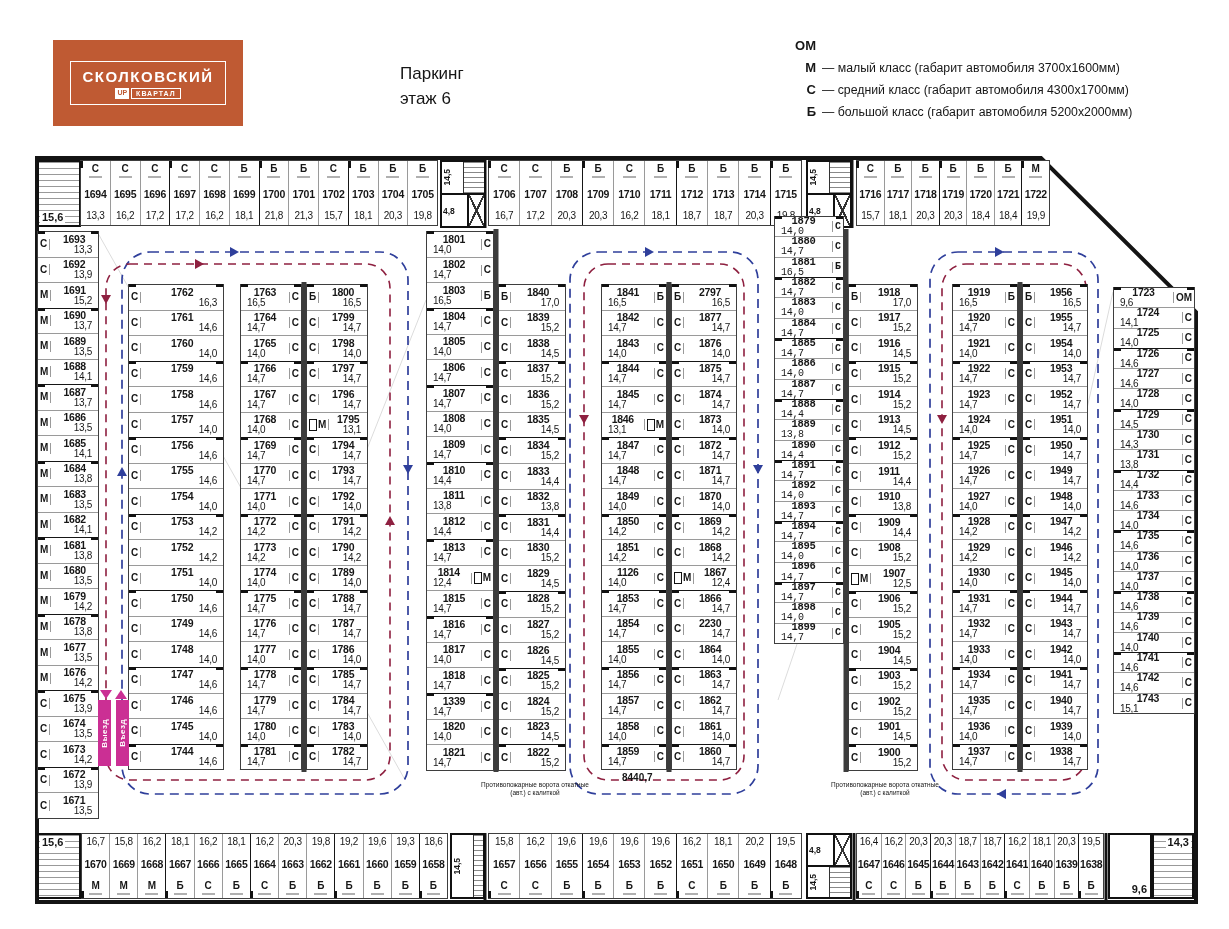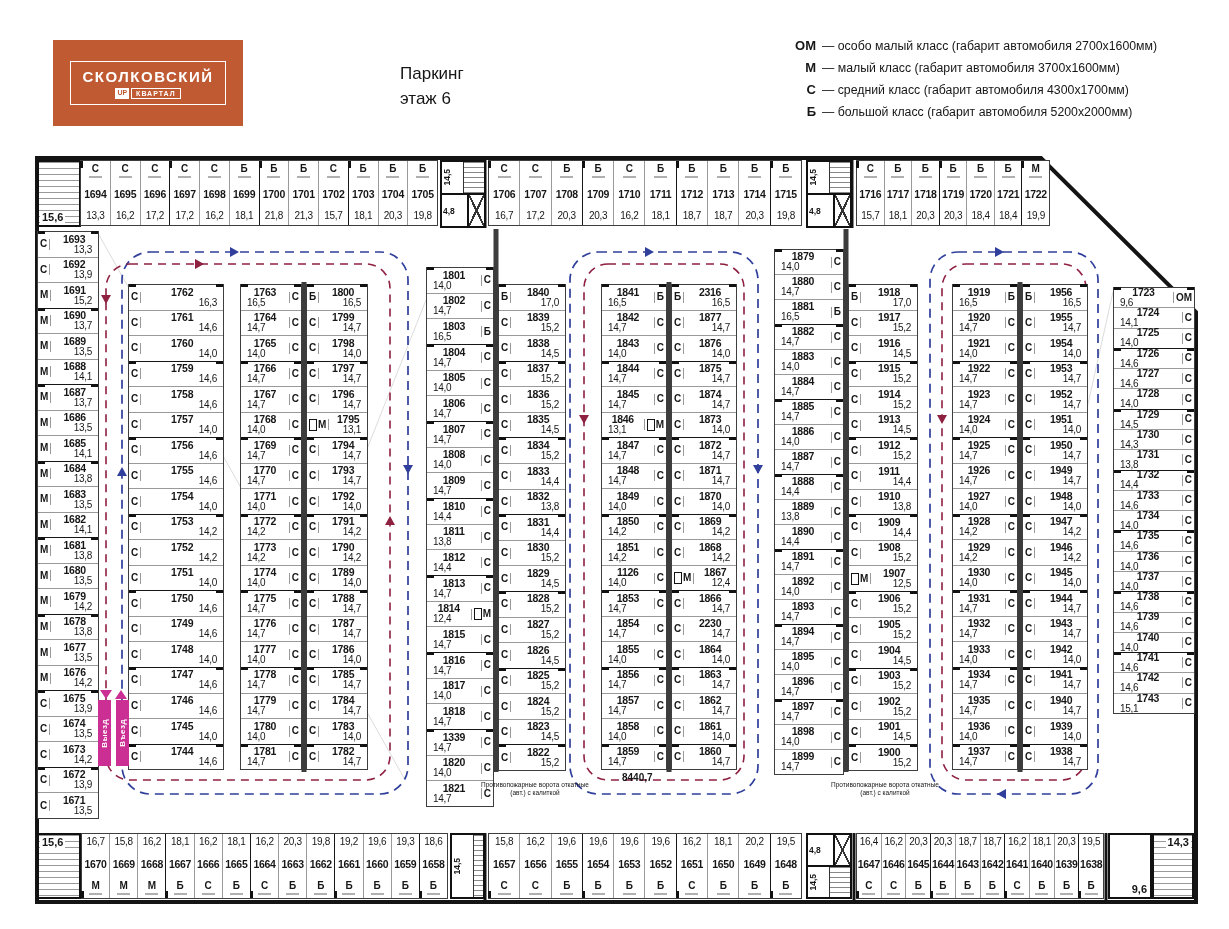--- a/index.html
+++ b/index.html
@@ -83,21 +83,20 @@
 </div>
 
 <div class="page-title">
   <div>Паркинг</div>
   <div>этаж 6</div>
 </div>
 
 <div class="legend">
   <div class="legend-row">
     <span class="legend-code">ОМ</span>
-    <span class="legend-text">— особо малый класс (габарит автомобиля 2700х1600мм)</span>
   </div>
   <div class="legend-row">
     <span class="legend-code">М</span>
     <span class="legend-text">— малый класс (габарит автомобиля 3700х1600мм)</span>
   </div>
   <div class="legend-row">
     <span class="legend-code">С</span>
     <span class="legend-text">— средний класс (габарит автомобиля 4300х1700мм)</span>
   </div>
   <div class="legend-row">
@@ -1656,21 +1655,21 @@
         <span class="clsw">
           <span class="cls">С</span>
         </span>
         <span class="tick"></span>
         <span class="info">
           <span class="num">1782</span>
           <span class="area">14,7</span>
         </span>
       </div>
     </div>
-    <div class="group vcol side-right" style="left: 426px; top: 231px; width: 68px; height: 540px; margin-top: 36px;">
+    <div class="group vcol side-right" style="left: 426px; top: 231px; width: 68px; height: 540px;">
       <div class="cell">
         <span class="info">
           <span class="num">1801</span>
           <span class="area">14,0</span>
         </span>
         <span class="tick"></span>
         <span class="clsw">
           <span class="cls">С</span>
         </span>
       </div>
@@ -2261,21 +2260,21 @@
         </span>
       </div>
     </div>
     <div class="group vcol side-left" style="left: 671px; top: 284px; width: 66px; height: 486px;">
       <div class="cell">
         <span class="clsw">
           <span class="cls">Б</span>
         </span>
         <span class="tick"></span>
         <span class="info">
-          <span class="num">2316</span>
+          <span class="num">2797</span>
           <span class="area">16,5</span>
         </span>
       </div>
       <div class="cell">
         <span class="clsw">
           <span class="cls">С</span>
         </span>
         <span class="tick"></span>
         <span class="info">
           <span class="num">1877</span>
@@ -2447,21 +2446,21 @@
         <span class="clsw">
           <span class="cls">С</span>
         </span>
         <span class="tick"></span>
         <span class="info">
           <span class="num">1860</span>
           <span class="area">14,7</span>
         </span>
       </div>
     </div>
-    <div class="group vcol side-right" style="left: 774px; top: 249px; width: 70px; height: 526px;">
+    <div class="group vcol side-right" style="left: 774px; top: 216px; width: 70px; height: 428px; font-family: Liberation Mono, monospace;">
       <div class="cell">
         <span class="info">
           <span class="num">1879</span>
           <span class="area">14,0</span>
         </span>
         <span class="tick"></span>
         <span class="clsw">
           <span class="cls">С</span>
         </span>
       </div>

